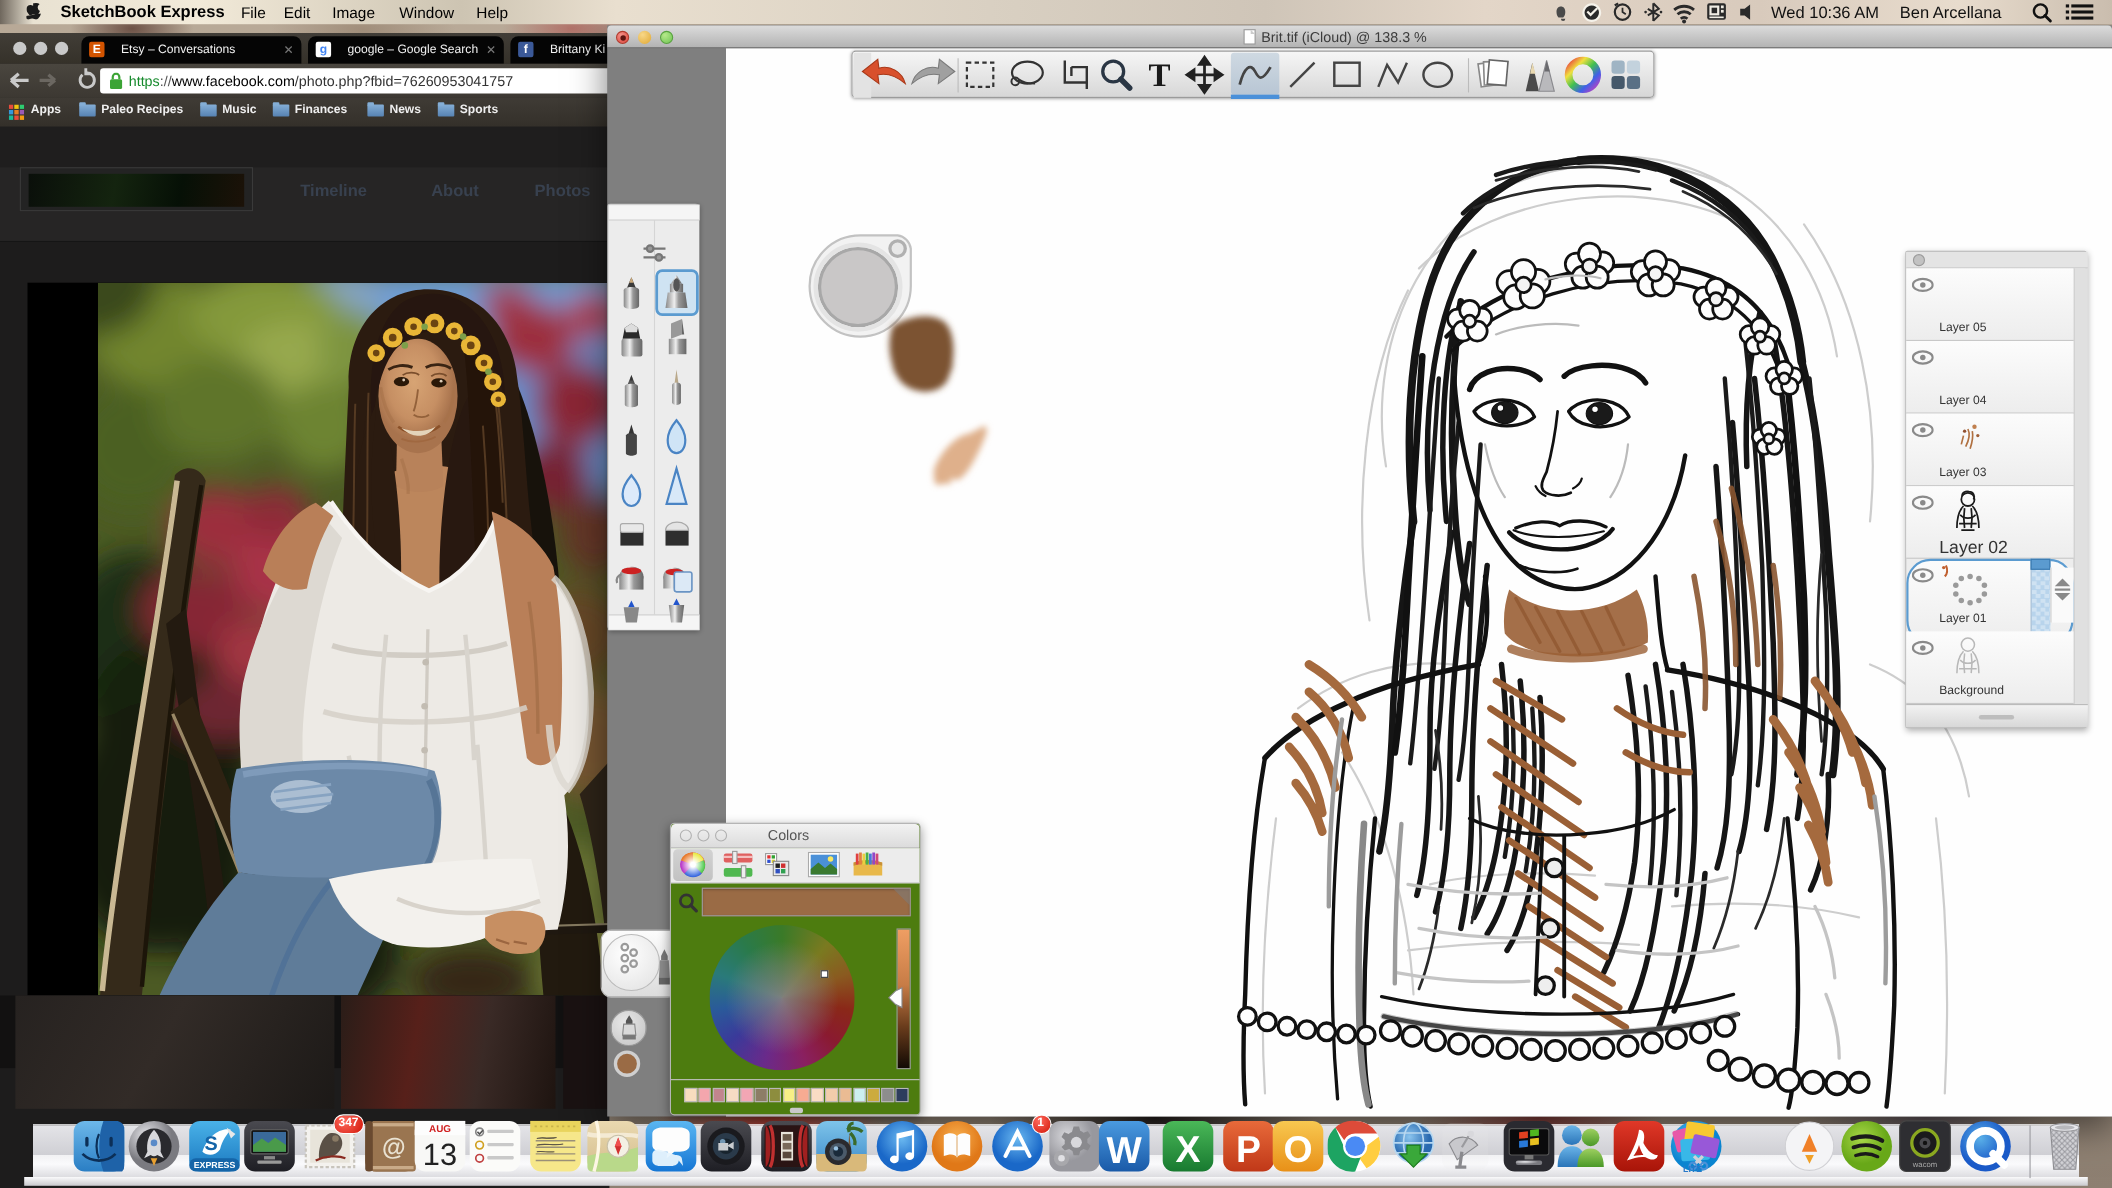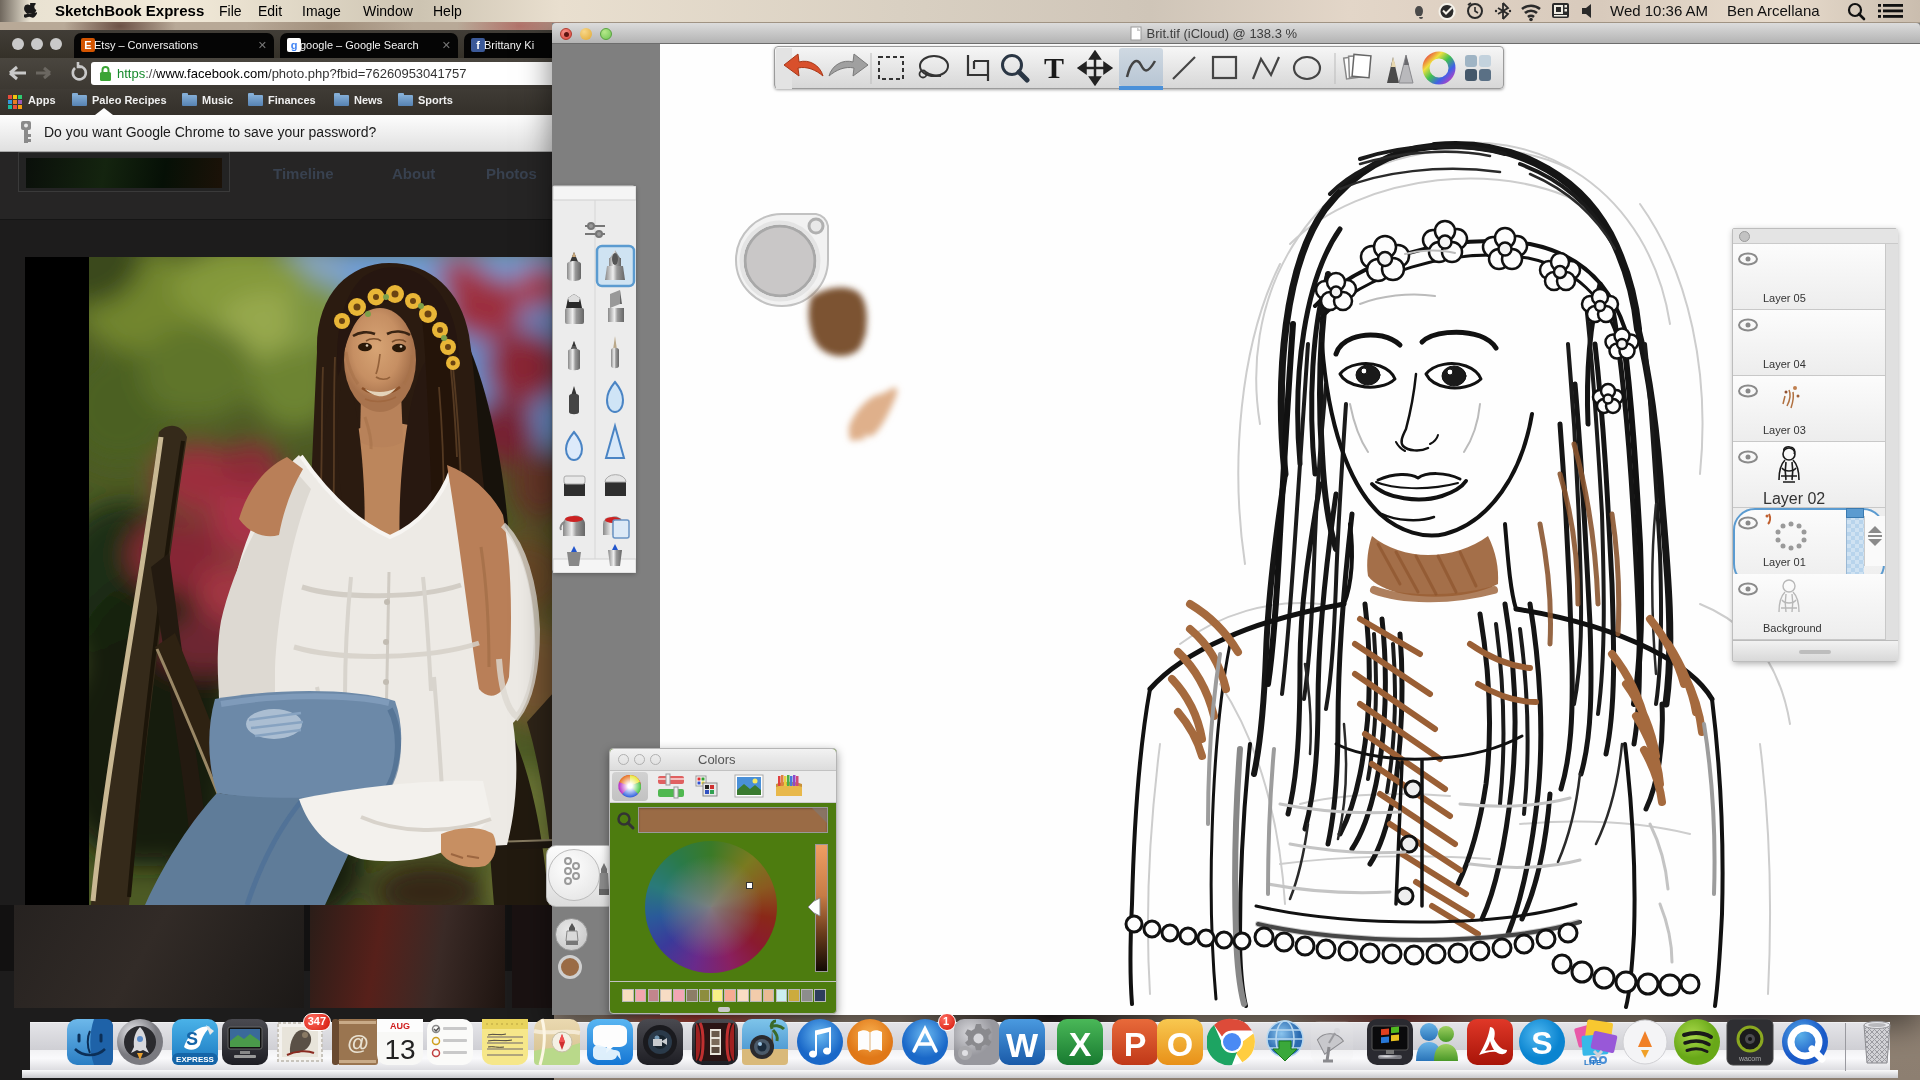--- a/index.html
+++ b/index.html
@@ -26,21 +26,21 @@
   background: linear-gradient(90deg, #6f675d 0, #e9e2d2 30px, #f2ead9 180px, #cdc4b2 420px, #e9dfcf 560px, #d9d0c2 900px, #cfc5b8 1150px, #e3d6c8 1350px, #d8cabc 1600px, #e8dccd 1780px, #cabdae 1920px);
   color:#000; font-size:14px; }
 #menubar .item { position:absolute; top:2px; height:18px; line-height:18px; white-space:nowrap; }
 
 
 #chrome { position:absolute; left:0; top:30px; width:554px; height:978px; background:#1f1e1e; }
 #tabstrip { position:absolute; left:0; top:0; width:554px; height:28px;
   background:linear-gradient(#413d37, #353129); }
 .tab { position:absolute; top:3px; height:25px; background:#050505; border-radius:7px 7px 0 0; color:#f2f2f2; font-size:11px; }
 .tab .fava { position:absolute; left:7px; top:5px; width:14px; height:14px; border-radius:2px; font-weight:bold; font-size:11px; text-align:center; line-height:14px; }
-.tab .ttl { position:absolute; left:20px; top:6px; }
+.tab .ttl { position:absolute; left:36px; top:6px; }
 .tab .cls { position:absolute; right:7px; top:6px; color:#777; font-size:11px; }
 #chr-toolbar { position:absolute; left:0; top:28px; width:554px; height:31px;
   background:linear-gradient(#4a463f, #3c3832); }
 #urlbar { position:absolute; left:91px; top:4px; width:470px; height:23px; background:#fff; border-radius:3px;
   font-size:13px; line-height:23px; color:#000; white-space:nowrap; overflow:hidden; }
 #bookbar { position:absolute; left:0; top:59px; width:554px; height:26px;
   background:linear-gradient(#3f3b35, #34302a); color:#efefef; font-size:11px; font-weight:bold; }
 .bkfolder { position:absolute; top:6px; width:15px; height:11px; background:linear-gradient(#84aed6,#5682b2); border-radius:1px; }
 .bkfolder:before { content:""; position:absolute; left:0; top:-2px; width:6px; height:3px; background:#84aed6; border-radius:1px 1px 0 0; }
 .bklabel { position:absolute; top:5px; }
@@ -136,31 +136,20 @@
       <span class="bkfolder" style="left:72px;"></span>
         <span class="bklabel" style="left:92px;">Paleo Recipes</span>
       <span class="bkfolder" style="left:182px;"></span>
         <span class="bklabel" style="left:202px;">Music</span>
       <span class="bkfolder" style="left:248px;"></span>
         <span class="bklabel" style="left:268px;">Finances</span>
       <span class="bkfolder" style="left:334px;"></span>
         <span class="bklabel" style="left:354px;">News</span>
       <span class="bkfolder" style="left:398px;"></span>
         <span class="bklabel" style="left:418px;">Sports</span>
-    </div>
-    <div id="notifbar">
-      <div style="position:absolute;left:95px;top:-7px;width:0;height:0;border-left:9px solid transparent;border-right:9px solid transparent;border-bottom:7px solid #fdfdfd;"></div>
-      <svg width="16" height="24" style="position:absolute;left:18px;top:6px;">
-        <rect x="3" y="0" width="10" height="9" rx="2" fill="#8a8a8a"></rect>
-          <circle cx="8" cy="4.5" r="2" fill="#e8e8e8"></circle>
-        <rect x="6" y="9" width="4" height="13" fill="#8a8a8a"></rect>
-          <rect x="10" y="13" width="3" height="3" fill="#8a8a8a"></rect>
-          <rect x="10" y="18" width="3" height="3" fill="#8a8a8a"></rect>
-      </svg>
-      <div class="txt">Do you want Google Chrome to save your password?</div>
     </div>
     <div id="fbpage">
         <div style="position:absolute;left:0;top:0;width:554px;height:68px;background:#262525;border-bottom:1px solid #151515;"></div>
       <div id="cover">
           <div class="inner"></div>
         </div>
       <div class="fbtab" style="left:273px;">Timeline</div>
       <div class="fbtab" style="left:392px;">About</div>
       <div class="fbtab" style="left:486px;">Photos</div>
       <div style="position:absolute;left:40px;top:155px;color:#e8e8e8;font-size:20px;font-weight:bold;">P</div>
@@ -1321,21 +1310,21 @@
             <path d="M 22,44 C 22,32 27,27 34,27 C 41,27 46,32 46,44 Z" fill="url(#gmsn2)"></path>
           </svg></div>
         <div class="dicon" style="left:1465px;"><svg width="50" height="50" viewBox="0 0 50 50">
             <rect x="2" y="2" width="46" height="46" rx="10" fill="url(#gacro)"></rect>
             <path d="M 14,38 C 20,28 24,18 25,10 C 29,10 31,14 29,22 C 33,30 38,33 42,33 C 42,37 37,39 31,35 C 26,34 20,36 14,38 Z M 25,24 C 24,28 22,31 20,34 C 24,33 27,33 29,33 C 27,30 26,27 25,24 Z" fill="#fff"></path>
           </svg></div>
         <div class="dicon" style="left:1517px;"><svg width="50" height="50" viewBox="0 0 50 50">
             <circle cx="25" cy="25" r="23" fill="url(#gskype)"></circle>
             <text x="25" y="37" font-size="32" font-weight="bold" fill="#fff" text-anchor="middle">S</text>
           </svg></div>
-        <div class="dicon" style="left:1570px;"><svg width="50" height="50" viewBox="0 0 50 50">
+        <div class="dicon" style="left:1516px;"><svg width="50" height="50" viewBox="0 0 50 50">
             <g>
               <rect x="6" y="8" width="26" height="20" rx="2" fill="#e858a8" transform="rotate(-15 19 18)"></rect>
               <rect x="16" y="4" width="26" height="20" rx="2" fill="#f8c830" transform="rotate(8 29 14)"></rect>
               <rect x="12" y="18" width="26" height="20" rx="2" fill="#38b8e8" transform="rotate(-4 25 28)"></rect>
               <rect x="22" y="16" width="24" height="18" rx="2" fill="#9858d8" transform="rotate(12 34 25)"></rect>
               <path d="M 24,34 l 8,8 M 32,34 l -8,8" stroke="#d0d0d8" stroke-width="3"></path>
               <circle cx="23" cy="43" r="3" fill="none" stroke="#4a90d8" stroke-width="2"></circle>
               <circle cx="33" cy="43" r="3" fill="none" stroke="#4a90d8" stroke-width="2"></circle>
               <text x="14" y="48" font-size="8" font-weight="bold" fill="#2878c8">LITE</text>
             </g>

